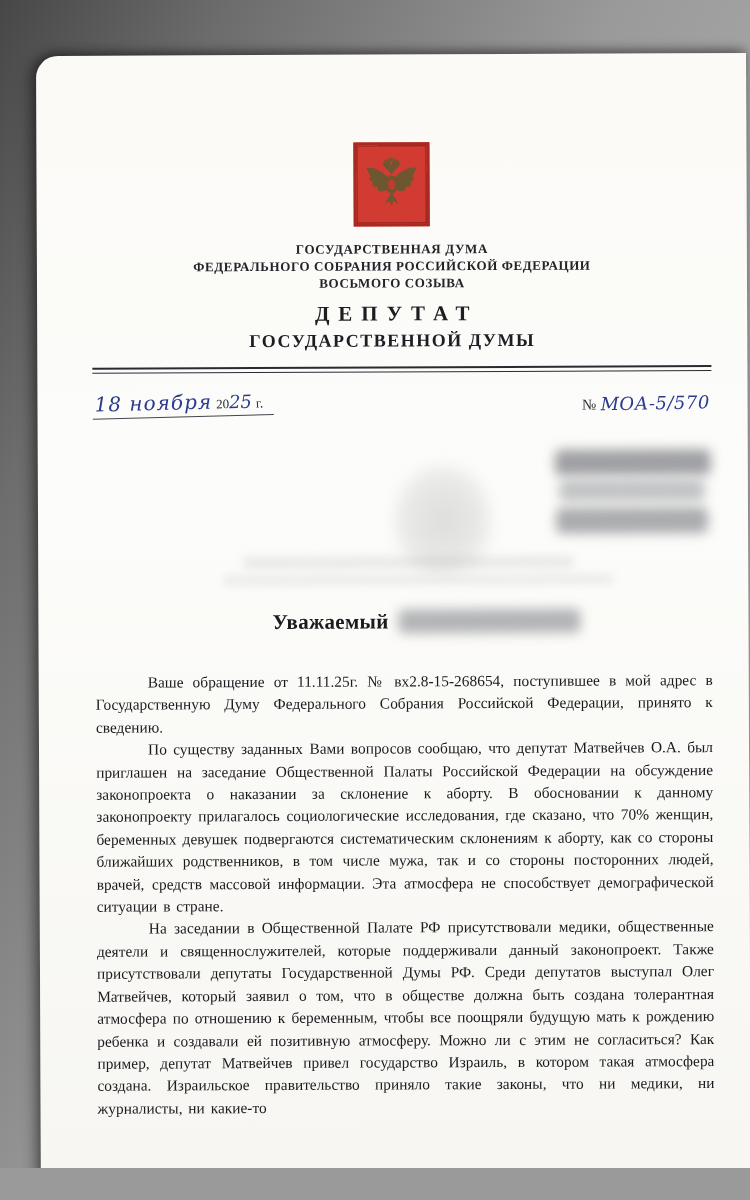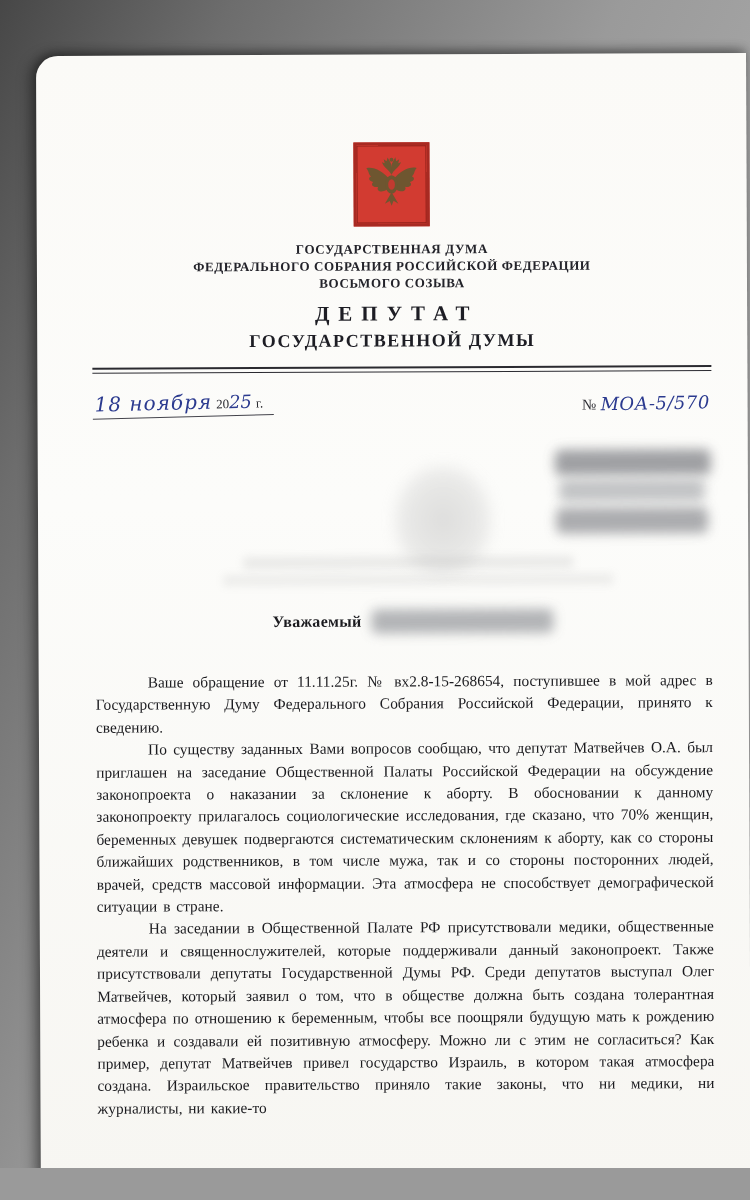--- a/index.html
+++ b/index.html
@@ -78,21 +78,21 @@
     background:radial-gradient(ellipse at center,#9a9a9a 0%,#c4c4c4 60%,transparent 75%);
     filter:blur(7px);opacity:.30;
   }
   .ghost-line{position:absolute;background:#9a9a9a;filter:blur(4px);}
   .g1{left:150px;top:140px;width:330px;height:12px;opacity:.18;}
   .g2{left:130px;top:158px;width:390px;height:11px;opacity:.15;}
   
   .salutation{
     margin:4px 38px 0 234px;display:flex;align-items:center;height:30px;
   }
-  .salutation .prefix{font-weight:bold;font-size:16px;letter-spacing:.3px;}
+  .salutation .prefix{font-weight:bold;font-size:21px;letter-spacing:.3px;}
   .salutation .redact-name{
     display:inline-block;width:182px;height:24px;margin-left:10px;
     background:#a6a8ab;border-radius:5px;filter:blur(6px);opacity:.85;
   }
   
   .body-text{
     margin:34px 38px 0 57px;width:617px;
     font-size:15.4px;line-height:22.4px;text-align:justify;
     color:#1b1b1f;word-spacing:2px;
   }

